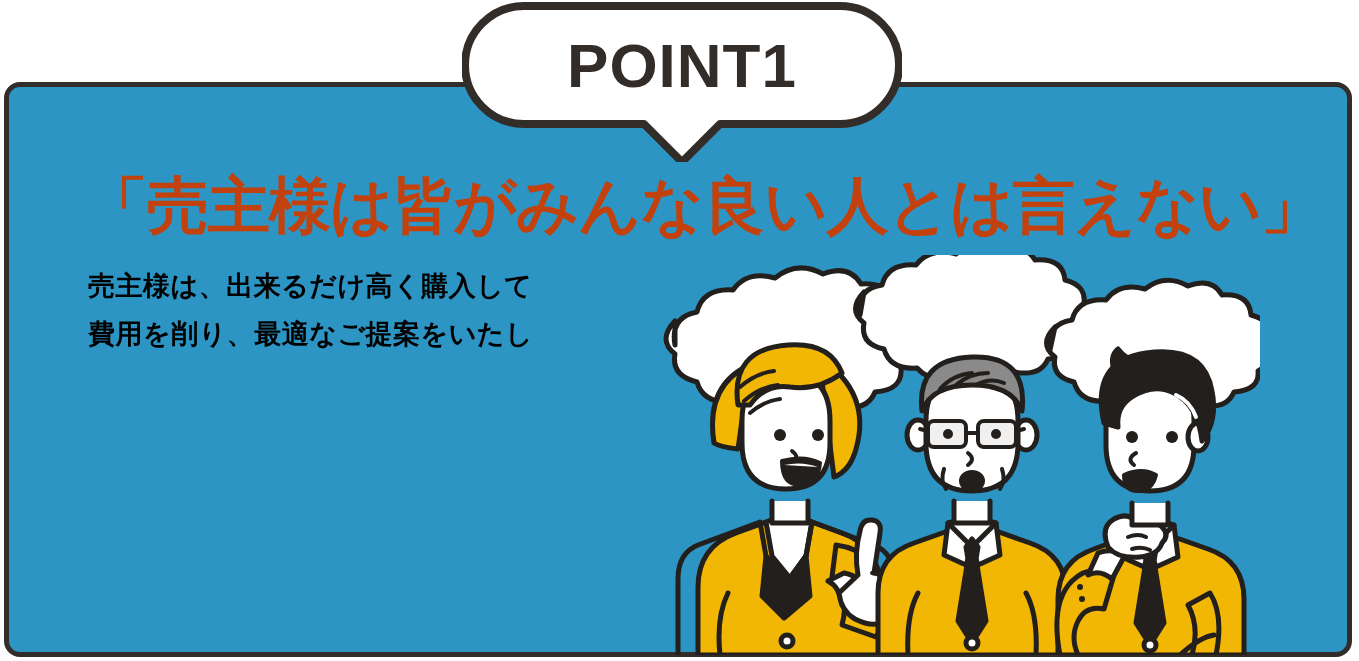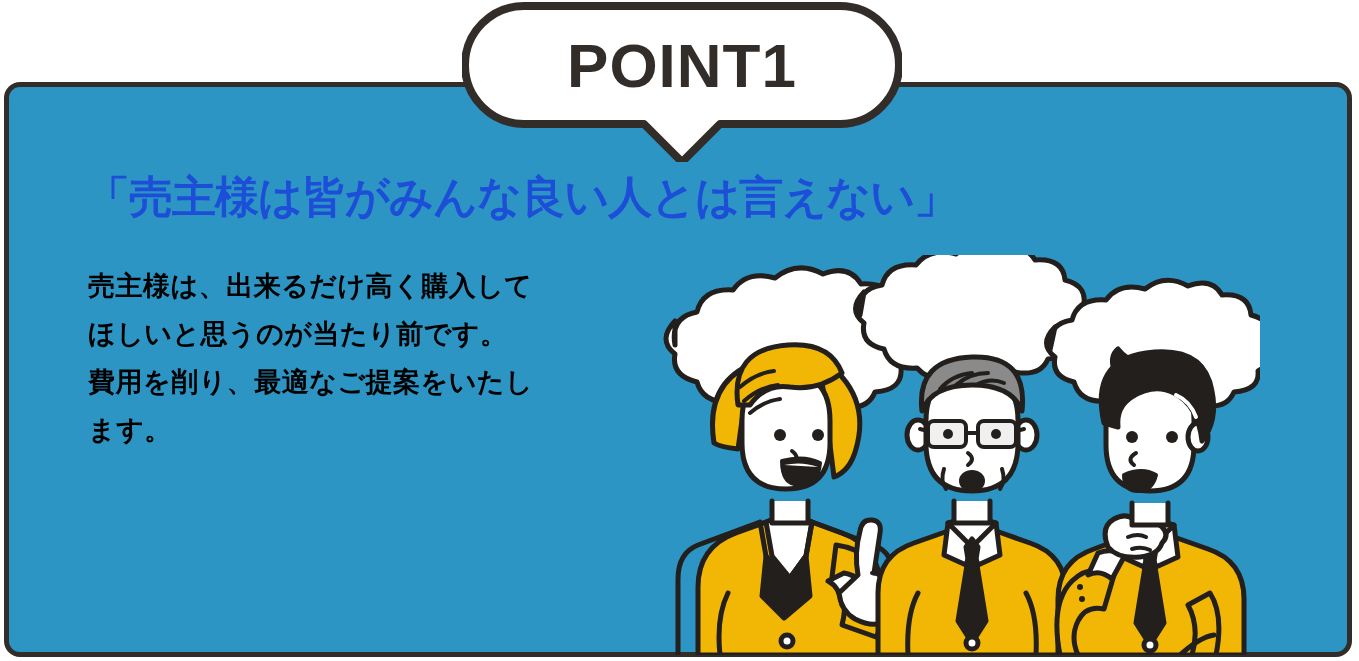--- a/index.html
+++ b/index.html
@@ -40,23 +40,23 @@
     color:#332d2a;
     font-family:"Liberation Sans", sans-serif;
     pointer-events:none;
   }
 
   
   .headline {
     position:absolute;
     left:86px; top:175px;
     width:1210px;
-    font-size:44px;
+    font-size:62px;
     font-weight:bold;
-    color:#1d4ed8;
+    color:#c2410c;
     letter-spacing:-1px;
     white-space:nowrap;
     line-height:1;
   }
 
   
   .body-copy {
     position:absolute;
     left:88px; top:262px;
     width:520px;
@@ -83,23 +83,21 @@
     <svg class="badge-svg" width="440" height="160" viewBox="0 0 440 160">
       <path d="M62 4 H378 A58 58 0 0 1 378 122 H258 L220 160 L182 122 H62 A58 58 0 0 1 62 4 Z" fill="#ffffff" stroke="#332d2a" stroke-width="8" stroke-linejoin="round"></path>
     </svg>
     <div class="badge-label">POINT1</div>
   </div>
 
   <div class="headline">「売主様は皆がみんな良い人とは言えない」</div>
 
   <div class="body-copy">
     <span class="ln">売主様は、出来るだけ高く購入して</span>
-    <span class="ln">ほしいと思うのが当たり前です。</span>
     <span class="ln">費用を削り、最適なご提案をいたし</span>
-    <span class="ln">ます。</span>
   </div>
 
   <div class="illo">
     <svg width="640" height="400" viewBox="0 0 640 400">
       <g fill="none" stroke="#231f1c" stroke-width="5" stroke-linejoin="round" stroke-linecap="round">
 
         <g>
           <path d="M55 90 q-5 -28 22 -33 q6 -24 36 -22 q14 -20 42 -12 q22 -18 48 -4
                    q26 -10 38 10 q30 -2 32 22 q26 6 20 30 q10 20 -12 32
                    q2 22 -26 24 q-8 20 -36 14 q-16 16 -44 8 l-6 22 l-14 -24

